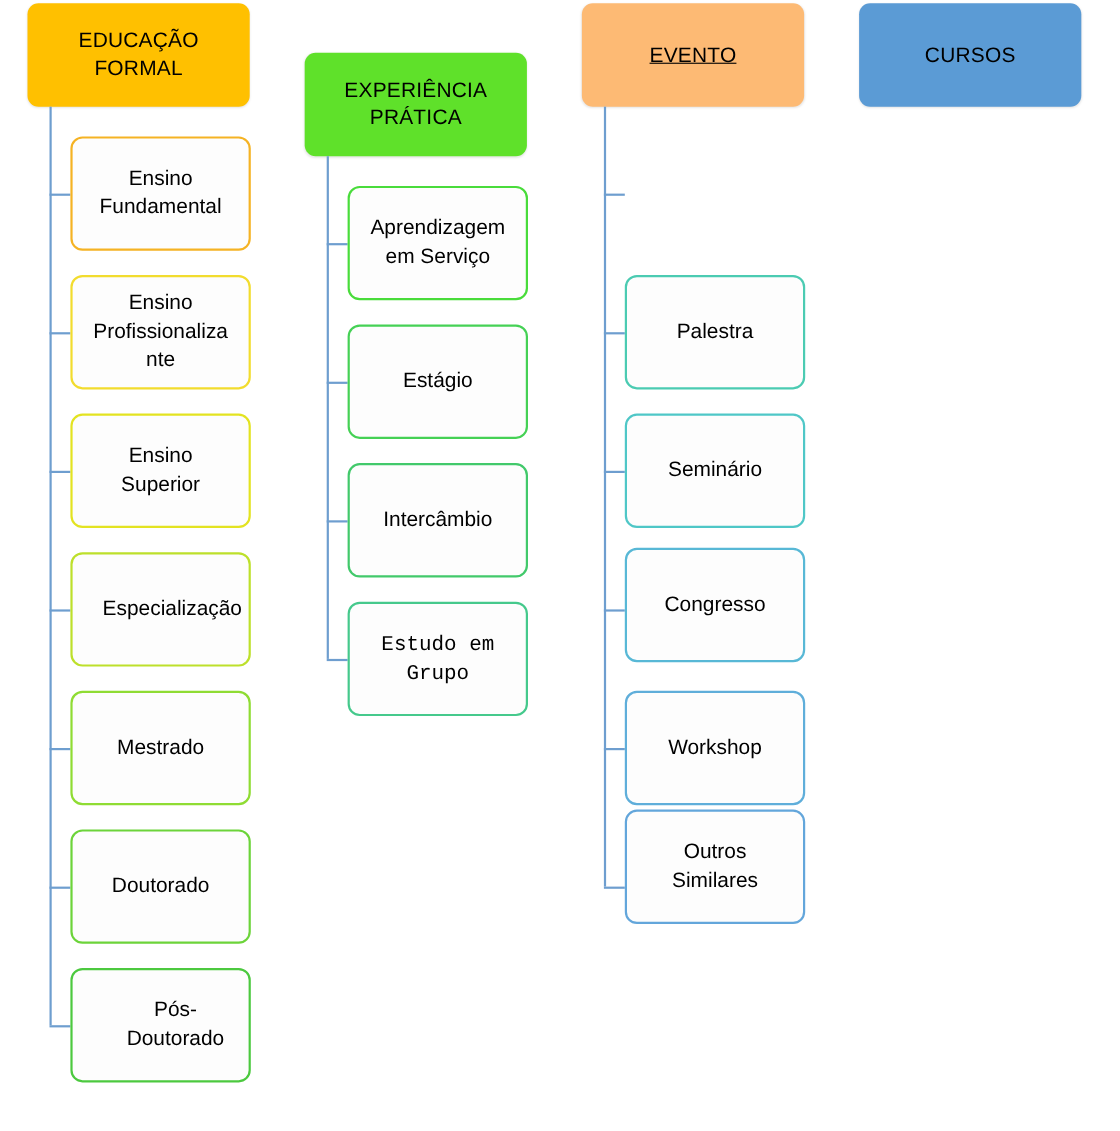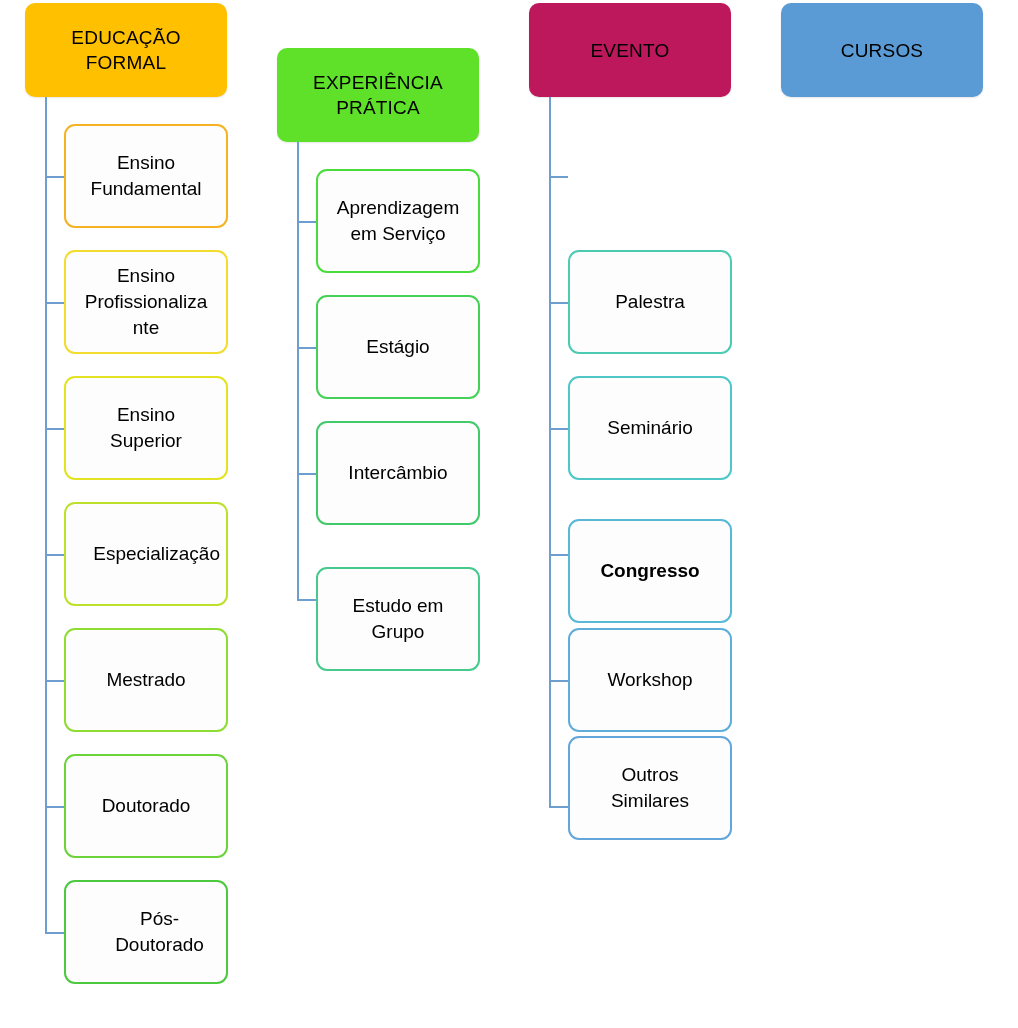--- a/index.html
+++ b/index.html
@@ -150,41 +150,41 @@
       </div>
       <div class="branch" style="top: 302px;"></div>
       <div class="leaf-box" style="top: 250px; border-color: rgb(69, 209, 85);">
         <span class="leaf-label">Estágio</span>
       </div>
       <div class="branch" style="top: 428px;"></div>
       <div class="leaf-box" style="top: 376px; border-color: rgb(66, 201, 107);">
         <span class="leaf-label">Intercâmbio</span>
       </div>
       <div class="branch" style="top: 554px;"></div>
-      <div class="leaf-box" style="top: 522px; border-color: rgb(69, 201, 140);">
+      <div class="leaf-box" style="top: 502px; border-color: rgb(69, 201, 140); font-family: Liberation Mono, monospace;">
         <span class="leaf-label">Estudo em
 Grupo</span>
       </div>
     </div>
     <div class="column" style="left: 504px;">
-      <div class="header-box" style="background: #be185d; color: rgb(0, 0, 0);">
+      <div class="header-box" style="background: #fdba74; color: rgb(0, 0, 0); text-decoration: underline;">
         <span class="header-label">EVENTO</span>
       </div>
       <div class="trunk" style="top: 97px; height: 709px;"></div>
       <div class="branch" style="top: 176px;"></div>
       <div class="branch" style="top: 302px;"></div>
       <div class="leaf-box" style="top: 250px; border-color: rgb(75, 203, 178);">
         <span class="leaf-label">Palestra</span>
       </div>
       <div class="branch" style="top: 428px;"></div>
       <div class="leaf-box" style="top: 376px; border-color: rgb(79, 199, 199);">
         <span class="leaf-label">Seminário</span>
       </div>
       <div class="branch" style="top: 554px;"></div>
-      <div class="leaf-box" style="top: 519px; border-color: rgb(88, 184, 214); font-weight: bold;">
+      <div class="leaf-box" style="top: 498px; border-color: rgb(88, 184, 214);">
         <span class="leaf-label">Congresso</span>
       </div>
       <div class="branch" style="top: 680px;"></div>
       <div class="leaf-box" style="top: 628px; border-color: rgb(95, 174, 218);">
         <span class="leaf-label">Workshop</span>
       </div>
       <div class="branch" style="top: 806px;"></div>
       <div class="leaf-box" style="top: 736px; border-color: rgb(99, 166, 219);">
         <span class="leaf-label">Outros
 Similares</span>

